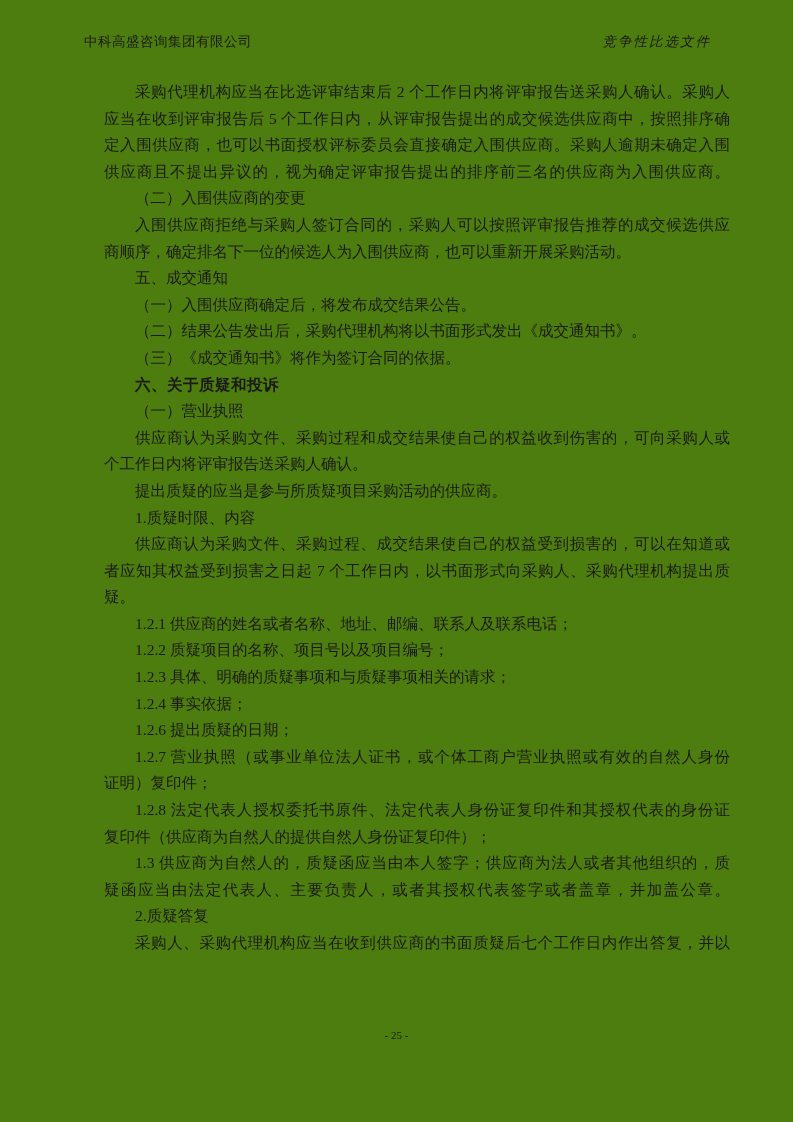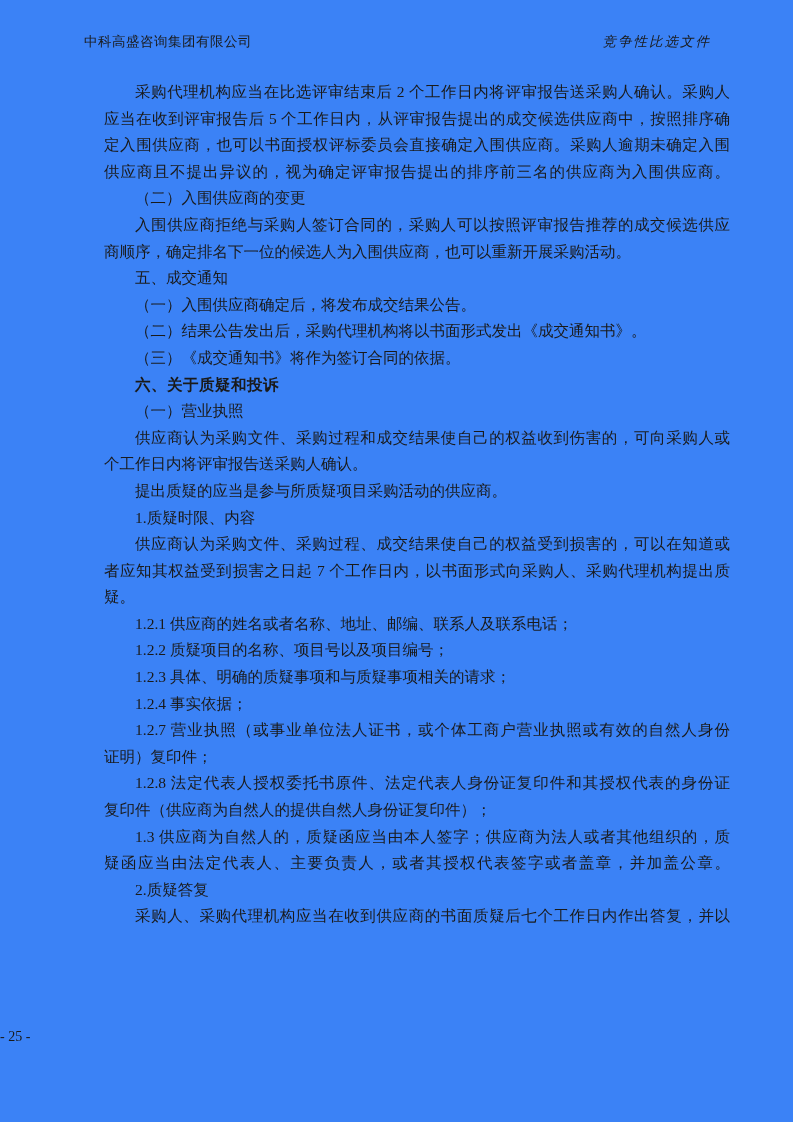--- a/index.html
+++ b/index.html
@@ -1,20 +1,20 @@
 <!DOCTYPE html>
 <html><head>
 <meta charset="utf-8">
 <style>
   html, body { margin: 0; padding: 0; background: #ffffff; }
   .page {
     position: relative;
     width: 793px;
     height: 1122px;
-    background: #3b82f6;
+    background: #4d7c0f;
     font-family: "Liberation Serif", "DejaVu Serif", serif;
     color: #1a1a1a;
     overflow: hidden;
   }
   .hdr {
     position: absolute;
     left: 84px;
     right: 82px;
     top: 33px;
     display: flex;
@@ -47,21 +47,22 @@
   .line.b {
     font-weight: 700;
     font-family: Liberation Serif, serif;
     letter-spacing: 0.5px;
   }
   .ftr {
     position: absolute;
     left: 0;
     right: 0;
     top: 1029px;
-    font-size: 14px;
+    text-align: center;
+    font-size: 11px;
     color: #1a1a1a;
   }
 </style>
 </head>
 <body>
 
 <div class="page">
   <div class="hdr">
     <span class="hdr-left">中科高盛咨询集团有限公司</span>
     <span class="hdr-right">竞争性比选文件</span>
@@ -84,20 +85,21 @@
       <div class="line">个工作日内将评审报告送采购人确认。</div>
       <div class="line i">提出质疑的应当是参与所质疑项目采购活动的供应商。</div>
       <div class="line i">1.质疑时限、内容</div>
       <div class="line j i">供应商认为采购文件、采购过程、成交结果使自己的权益受到损害的，可以在知道或</div>
       <div class="line j">者应知其权益受到损害之日起 7 个工作日内，以书面形式向采购人、采购代理机构提出质</div>
       <div class="line">疑。</div>
       <div class="line i">1.2.1 供应商的姓名或者名称、地址、邮编、联系人及联系电话；</div>
       <div class="line i">1.2.2 质疑项目的名称、项目号以及项目编号；</div>
       <div class="line i">1.2.3 具体、明确的质疑事项和与质疑事项相关的请求；</div>
       <div class="line i">1.2.4 事实依据；</div>
+      <div class="line i">1.2.6 提出质疑的日期；</div>
       <div class="line j i">1.2.7 营业执照（或事业单位法人证书，或个体工商户营业执照或有效的自然人身份</div>
       <div class="line">证明）复印件；</div>
       <div class="line j i">1.2.8 法定代表人授权委托书原件、法定代表人身份证复印件和其授权代表的身份证</div>
       <div class="line">复印件（供应商为自然人的提供自然人身份证复印件）；</div>
       <div class="line j i">1.3 供应商为自然人的，质疑函应当由本人签字；供应商为法人或者其他组织的，质</div>
       <div class="line j">疑函应当由法定代表人、主要负责人，或者其授权代表签字或者盖章，并加盖公章。</div>
       <div class="line i">2.质疑答复</div>
       <div class="line j i">采购人、采购代理机构应当在收到供应商的书面质疑后七个工作日内作出答复，并以</div>
     </div>
   <div class="ftr">

